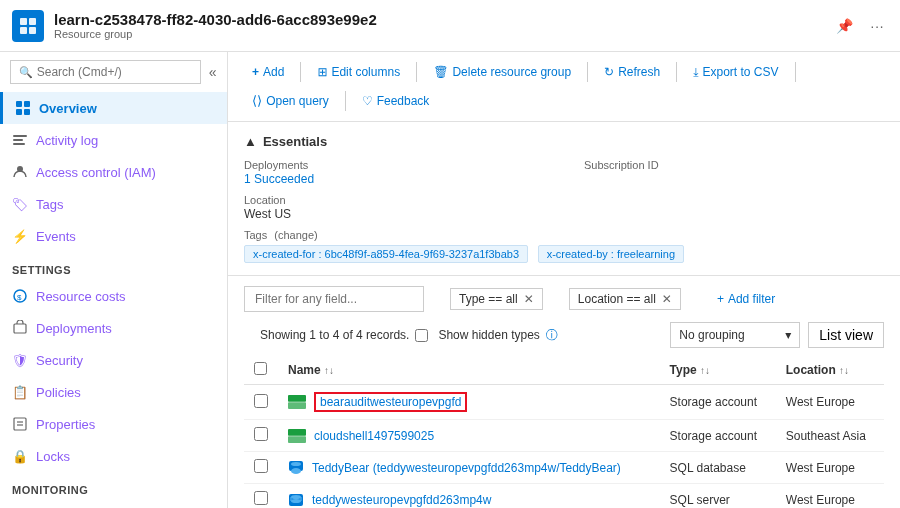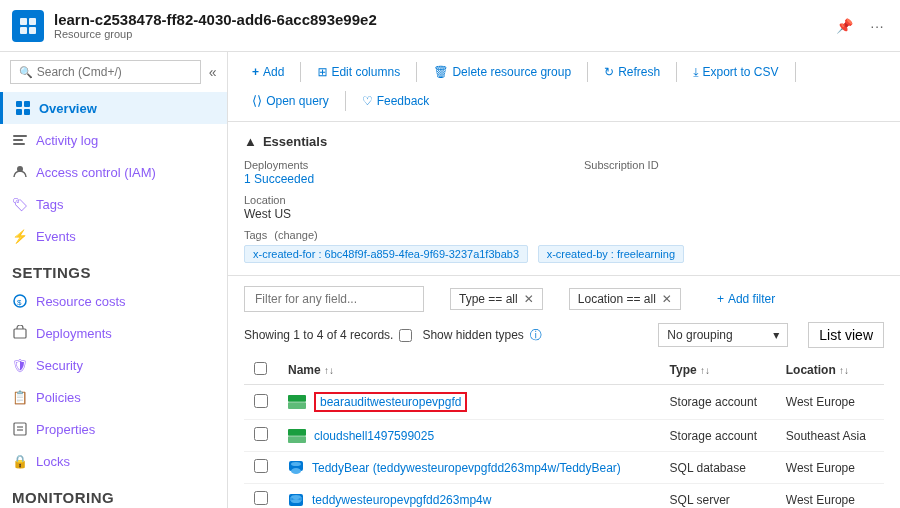--- a/index.html
+++ b/index.html
@@ -22,21 +22,21 @@
     .sidebar { width: 228px; flex-shrink: 0; border-right: 1px solid #e0e0e0; background: #fff; overflow-y: auto; display: flex; flex-direction: column; }
     .search-box { padding: 8px 10px; }
     .search-input-wrap { display: flex; align-items: center; border: 1px solid #ccc; padding: 4px 8px; background: #fff; }
     .search-input-wrap input { border: none; outline: none; font-size: 12px; flex: 1; }
     .search-input-wrap .search-icon { color: #666; margin-right: 4px; font-size: 11px; }
     .collapse-btn { background: none; border: none; cursor: pointer; color: #666; padding: 2px 4px; font-size: 14px; }
 
     .nav-item { display: flex; align-items: center; padding: 8px 12px; cursor: pointer; font-size: 13px; color: #8b5cf6; text-decoration: none; }
     .nav-item.active { background: #e8f4fd; color: #0078d4; font-weight: 600; border-left: 3px solid #0078d4; }
     .nav-item .nav-icon { width: 16px; height: 16px; margin-right: 8px; flex-shrink: 0; display: flex; align-items: center; justify-content: center; }
-    .section-label { padding: 12px 12px 4px; font-size: 15px; font-weight: 700; color: #444; text-transform: uppercase; letter-spacing: 0.5px; }
+    .section-label { padding: 12px 12px 4px; font-size: 11px; font-weight: 700; color: #444; text-transform: uppercase; letter-spacing: 0.5px; }
 
     
     .content { flex: 1; overflow-y: auto; background: #fff; }
 
     
     .toolbar { display: flex; align-items: center; padding: 8px 16px; border-bottom: 1px solid #e0e0e0; gap: 4px; flex-wrap: wrap; }
     .toolbar-btn { display: flex; align-items: center; gap: 4px; padding: 5px 8px; background: none; border: none; cursor: pointer; color: #0078d4; font-size: 12px; font-family: inherit; }
     .toolbar-divider { width: 1px; height: 20px; background: #ccc; margin: 0 4px; }
 
     
@@ -51,24 +51,24 @@
     .tag-badge { display: inline-block; background: #e8f4fd; color: #0078d4; border: 1px solid #c8e0f4; border-radius: 2px; padding: 2px 8px; font-size: 11px; margin-right: 6px; }
 
     
     .resources-area { padding: 10px 16px; }
     .filter-bar { display: flex; align-items: center; gap: 26px; margin-bottom: 10px; flex-wrap: wrap; }
     .filter-input { border: 1px solid #ccc; padding: 5px 10px; font-size: 12px; outline: none; min-width: 180px; }
     .filter-chip { display: flex; align-items: center; border: 1px solid #ccc; padding: 3px 8px; font-size: 12px; gap: 4px; cursor: pointer; background: #fff; }
     .filter-chip .close-x { color: #666; cursor: pointer; margin-left: 2px; }
     .add-filter-btn { display: flex; align-items: center; gap: 4px; padding: 4px 10px; border: none; background: none; color: #0078d4; font-size: 12px; cursor: pointer; }
 
-    .records-bar { display: flex; align-items: center; justify-content: space-between; margin-bottom: 8px; }
+    .records-bar { display: flex; align-items: center; justify-content: space-between; margin-bottom: 8px; margin-left: 16px; }
     .records-text { font-size: 12px; color: #333; display: flex; align-items: center; gap: 6px; }
     .records-text input[type=checkbox] { margin-right: 4px; }
-    .grouping-bar { display: flex; align-items: center; gap: 20px; }
+    .grouping-bar { display: flex; gap: 8px; }
     .grouping-select { border: 1px solid #ccc; padding: 4px 8px; font-size: 12px; background: #fff; cursor: pointer; display: flex; align-items: center; gap: 4px; min-width: 130px; justify-content: space-between; }
     .list-view-btn { border: 1px solid #ccc; padding: 4px 10px; font-size: 14px; background: #fff; cursor: pointer; }
 
     
     .resource-table { width: 100%; border-collapse: collapse; }
     .resource-table th { padding: 6px 10px; text-align: left; font-size: 12px; font-weight: 600; color: #333; border-bottom: 1px solid #e0e0e0; cursor: pointer; }
     .resource-table th .sort-icon { font-size: 10px; color: #666; }
     .resource-table td { padding: 7px 10px; font-size: 12px; color: #333; border-bottom: 1px solid #f0f0f0; vertical-align: middle; }
     .resource-name-link { color: #0078d4; text-decoration: none; cursor: pointer; }
     .row-checkbox { width: 14px; height: 14px; }

